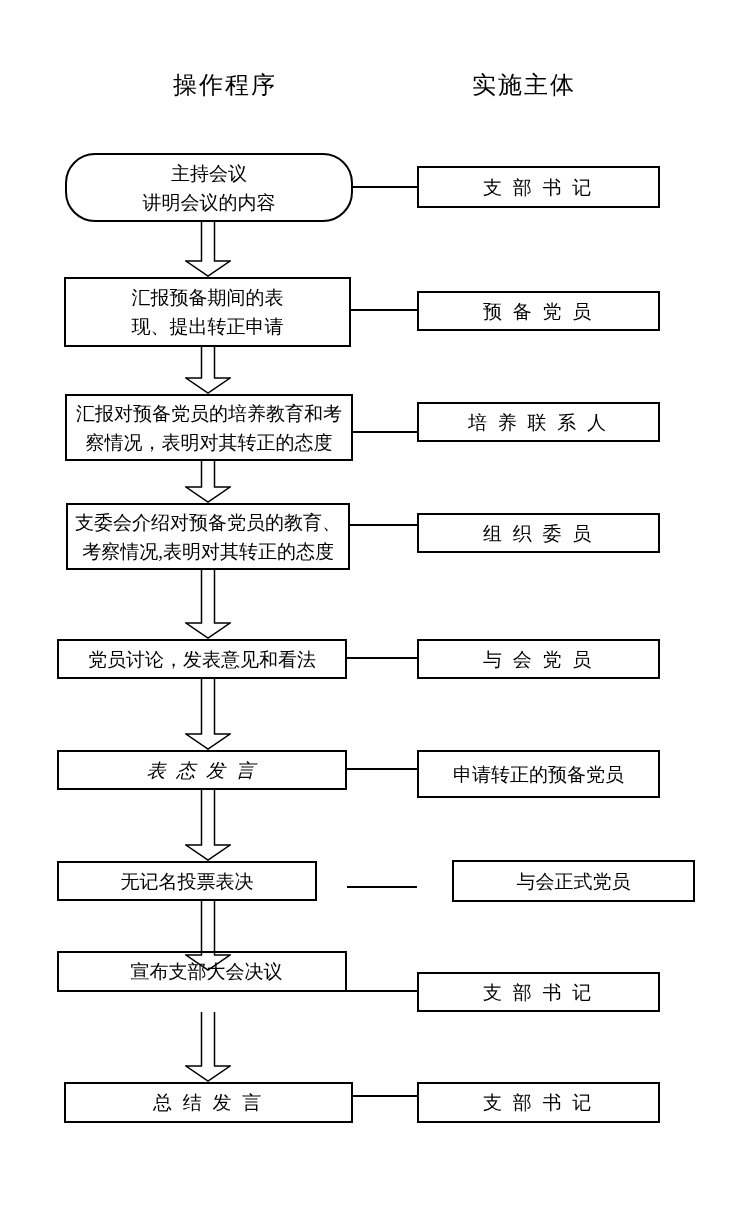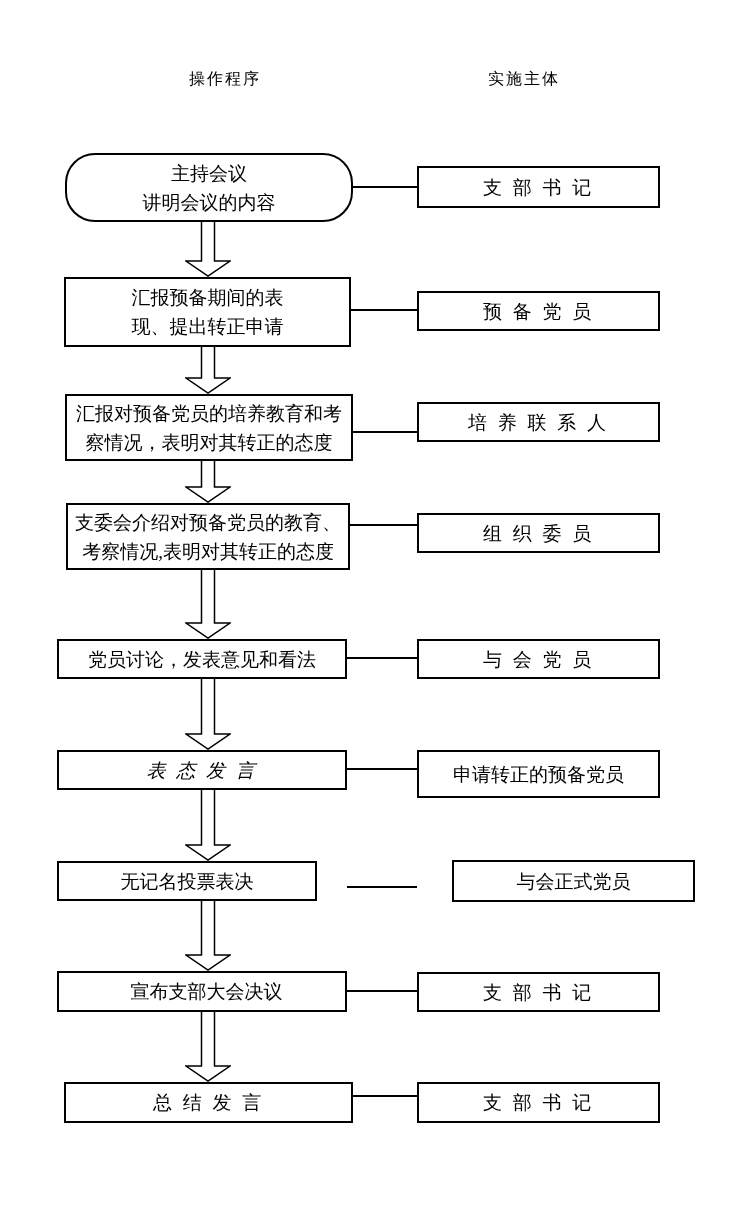--- a/index.html
+++ b/index.html
@@ -9,21 +9,21 @@
     height: 1207px;
     background: #ffffff;
     color: #000000;
     font-family: "Liberation Serif", "DejaVu Serif", serif;
     overflow: hidden;
   }
   .hdr {
     position: absolute;
     width: 200px;
     text-align: center;
-    font-size: 16px;
+    font-size: 24px;
     letter-spacing: 2px;
     white-space: nowrap;
   }
   .box {
     position: absolute;
     border: 2px solid #000000;
     box-sizing: border-box;
     display: flex;
     align-items: center;
     justify-content: center;
@@ -100,21 +100,21 @@
       <path d="M16.5,0 L16.5,55 L1,55 L23,70 L45,55 L29.5,55 L29.5,0"></path>
     </svg>
 
   <div class="box" style="left:57px;  top:861px;  width:260px; height:40px;">无记名投票表决</div>
   <div class="box" style="left:417px; top:860px; width:243px; height:42px;margin-left:35px;">与会正式党员</div>
   <div class="connector" style="left:347px; top:886px; width:70px;"></div>
   <svg class="arrow" style="left:185px; top:901px;" width="46" height="70" viewBox="0 0 46 70">
       <path d="M16.5,0 L16.5,54 L1,54 L23,69 L45,54 L29.5,54 L29.5,0"></path>
     </svg>
 
-  <div class="box" style="left:57px;  top:971px;  width:290px; height:41px;padding-left:9px;">宣布支部大会决议</div>
+  <div class="box" style="left:57px;  top:951px;  width:290px; height:41px;padding-left:9px;">宣布支部大会决议</div>
   <div class="box spaced" style="left:417px; top:972px; width:243px; height:40px;">支 部 书 记</div>
   <div class="connector" style="left:347px; top:990px; width:70px;"></div>
   <svg class="arrow" style="left:185px; top:1012px;" width="46" height="70" viewBox="0 0 46 70">
       <path d="M16.5,0 L16.5,54 L1,54 L23,69 L45,54 L29.5,54 L29.5,0"></path>
     </svg>
 
   <div class="box spaced" style="left:64px;  top:1082px; width:289px; height:41px;">总 结 发 言</div>
   <div class="box spaced" style="left:417px; top:1082px; width:243px; height:41px;">支 部 书 记</div>
   <div class="connector" style="left:353px; top:1095px; width:64px;"></div>
 

